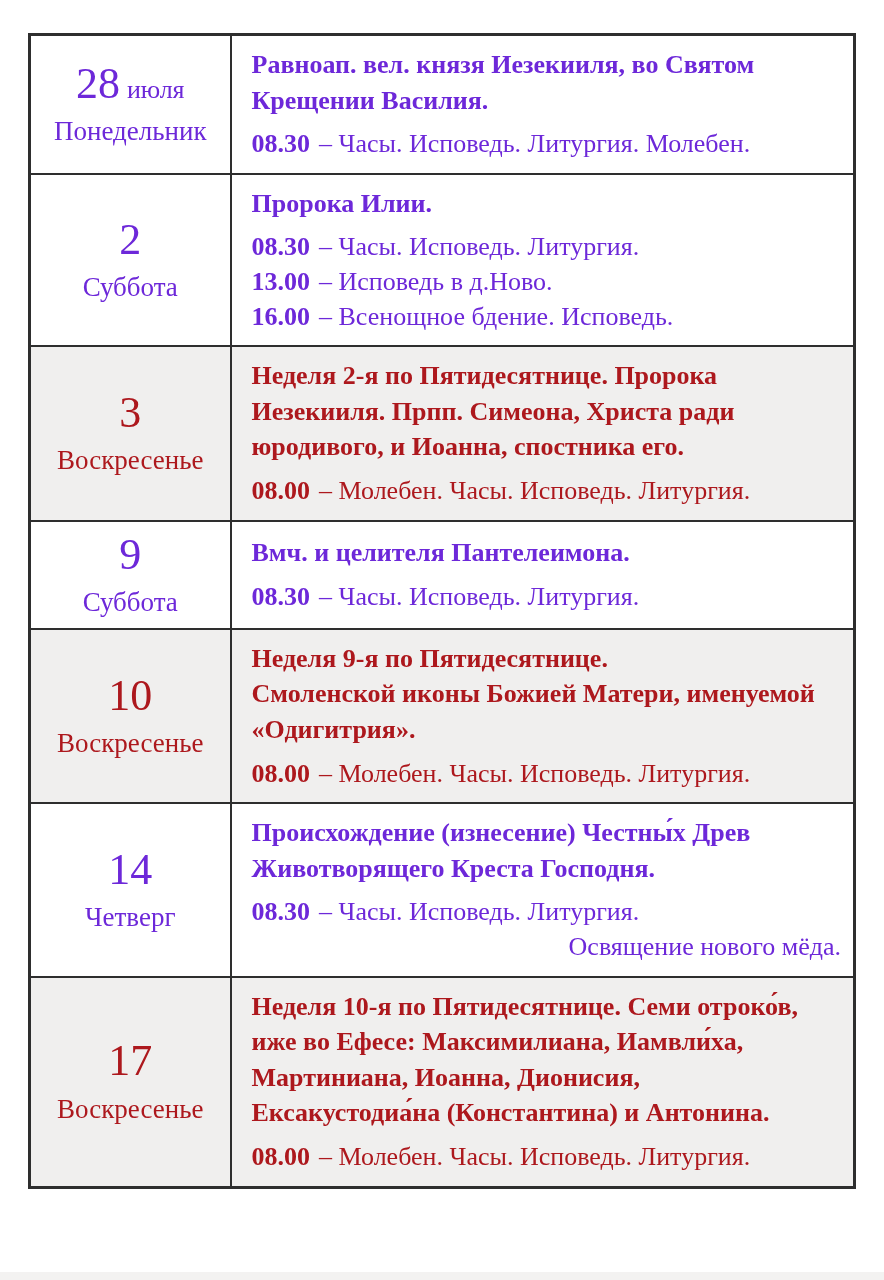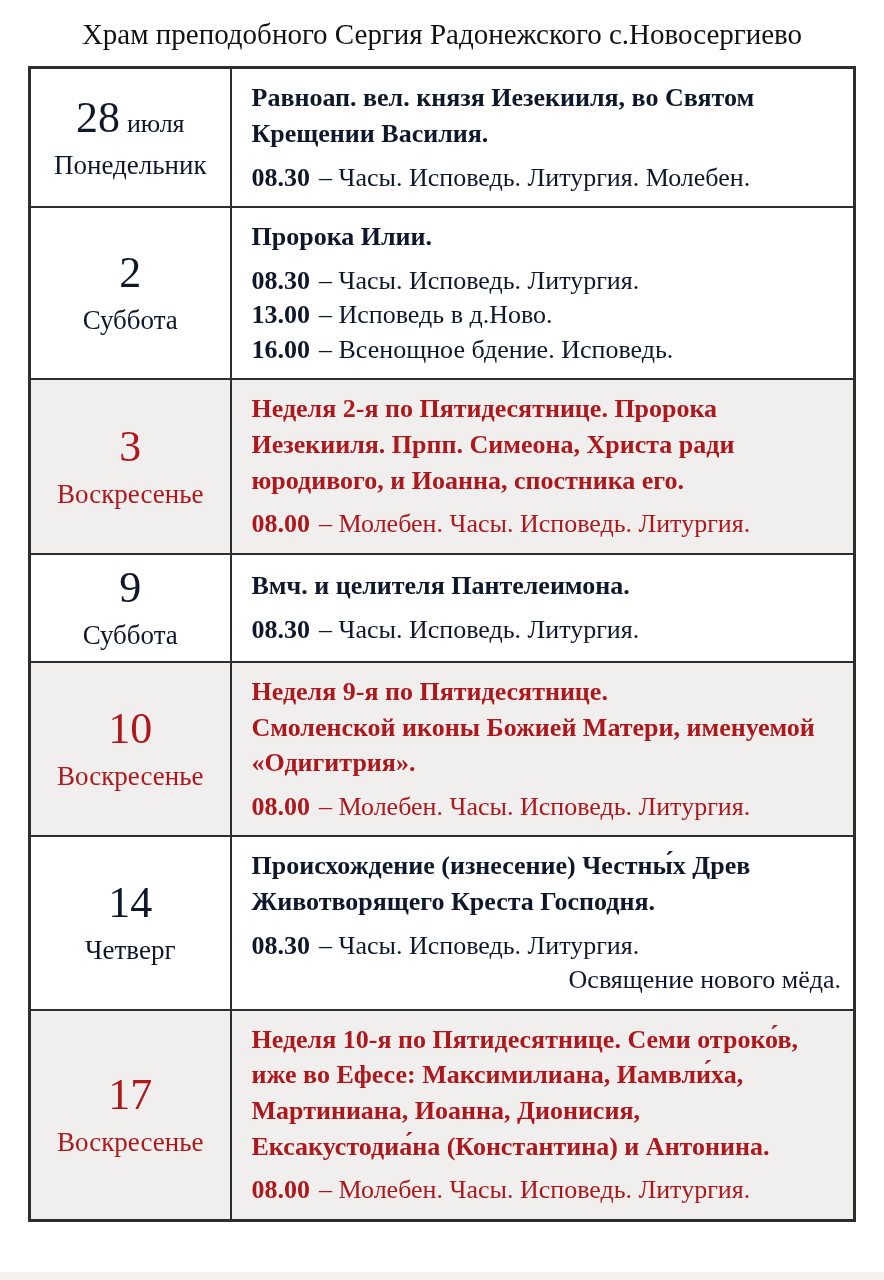--- a/index.html
+++ b/index.html
@@ -17,21 +17,21 @@
   .title { font-size: 31px; font-weight: bold; margin-top: 5px; letter-spacing: 0.2px; }
 
   table.schedule {
     border-collapse: collapse;
     table-layout: fixed;
     width: 828px;
     margin: 15px 0 0 28px;
     border: 3px solid #2e2e2e;
   }
   td { border: 2px solid #2e2e2e; }
-  tr.row { color: #0f172a; background: #ffffff; }
+  tr.row { color: #6d28d9; background: #ffffff; }
   tr.row.highlight { color: #ad181d; background: #f0efee; }
 
   td.date-cell {
     width: 201px;
     text-align: center;
     vertical-align: middle;
     padding: 10px 6px;
   }
   .date-num { font-size: 44px; line-height: 1.05; }
   .date-suffix { font-size: 26px; margin-left: 7px; }
@@ -57,21 +57,20 @@
     left: 0; bottom: 0;
     width: 884px; height: 8px;
     background: #f3f2f1;
   }
 </style>
 </head>
 <body>
 
 <div class="page">
   <div class="header">
-    <div class="subtitle">Храм преподобного Сергия Радонежского с.Новосергиево</div>
   </div>
 
   <table class="schedule">
     <tbody>
   <tr class="row">
     <td class="date-cell">
       <div class="date-line">
         <span class="date-num">28</span><span class="date-suffix">июля</span>
       </div>
       <div class="weekday">Понедельник</div>

